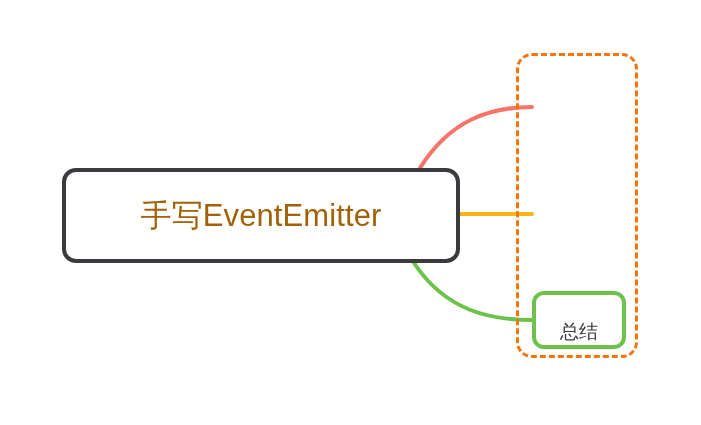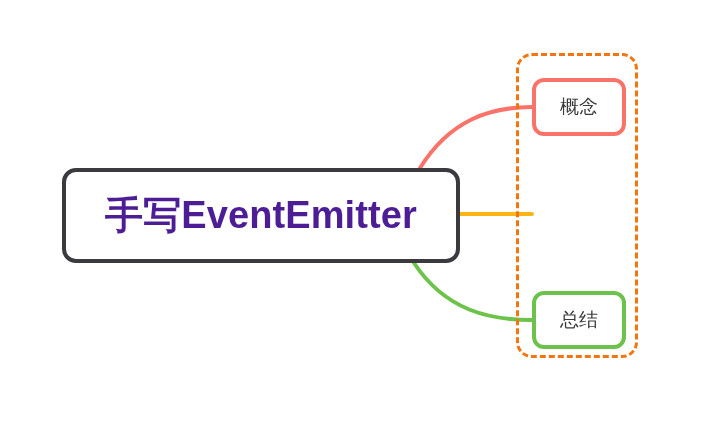--- a/index.html
+++ b/index.html
@@ -37,23 +37,23 @@
   #root-node {
     left: 62px;
     top: 168px;
     width: 398px;
     height: 95px;
     border: 4px solid #3b3b3f;
     border-radius: 14px;
     z-index: 5;
   }
   #root-node .node-label {
-    font-size: 38px;
-    font-weight: 700;
-    color: #4c1d95;
+    font-size: 31px;
+    font-weight: 400;
+    color: #a16207;
     letter-spacing: 0.1px;
     white-space: nowrap;
   }
   
   #selection-container {
     position: absolute;
     left: 516px;
     top: 53px;
     width: 122px;
     height: 305px;
@@ -74,21 +74,21 @@
     left: 532px;
   }
   .child-node .node-label {
     font-size: 19px;
     font-weight: 400;
     color: #3a3a3d;
     white-space: nowrap;
   }
   #child-node-0 { top: 78px;  border-color: #f9736a; }
   #child-node-1 { top: 185px; border-color: #fbb615; }
-  #child-node-2 { top: 291px; border-color: #6cc24a; }
+  #child-node-2 { top: 291px; border-color: #6cc24a; align-items: flex-end; }
 </style>
 </head>
 <body>
 
 <div id="canvas">
 
   <svg id="edges" viewBox="0 0 701 425" xmlns="http://www.w3.org/2000/svg">
 
     <path d="M 420 168 C 450 120 490 107 532 107" fill="none" stroke="#f9736a" stroke-width="4" stroke-linecap="round"></path>
 
@@ -96,22 +96,19 @@
 
     <path d="M 414 263 C 446 311 490 320 532 320" fill="none" stroke="#6cc24a" stroke-width="4" stroke-linecap="round"></path>
   </svg>
 
   <div id="selection-container"></div>
 
   <div id="root-node" class="node">
     <span class="node-label">手写EventEmitter</span>
   </div>
 
-  <div id="child-node-0" class="node child-node">
-    <span class="node-label">概念</span>
-  </div>
 
 
   <div id="child-node-2" class="node child-node">
     <span class="node-label">总结</span>
   </div>
 
 </div>
 
 </body></html>

